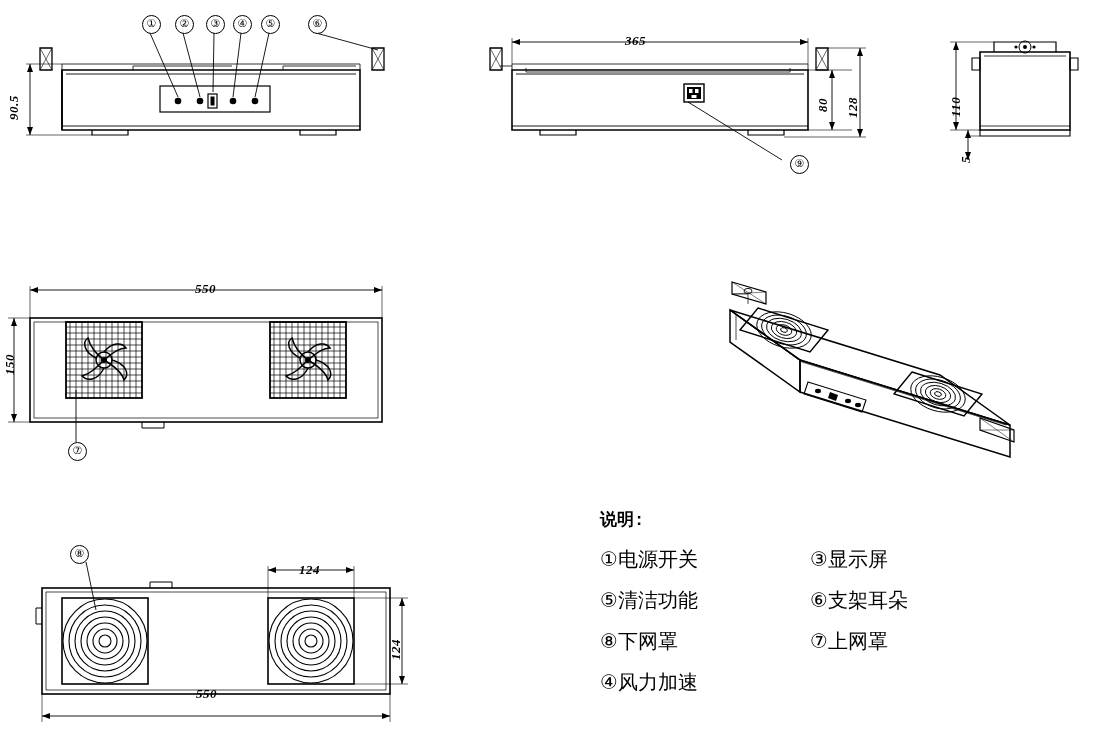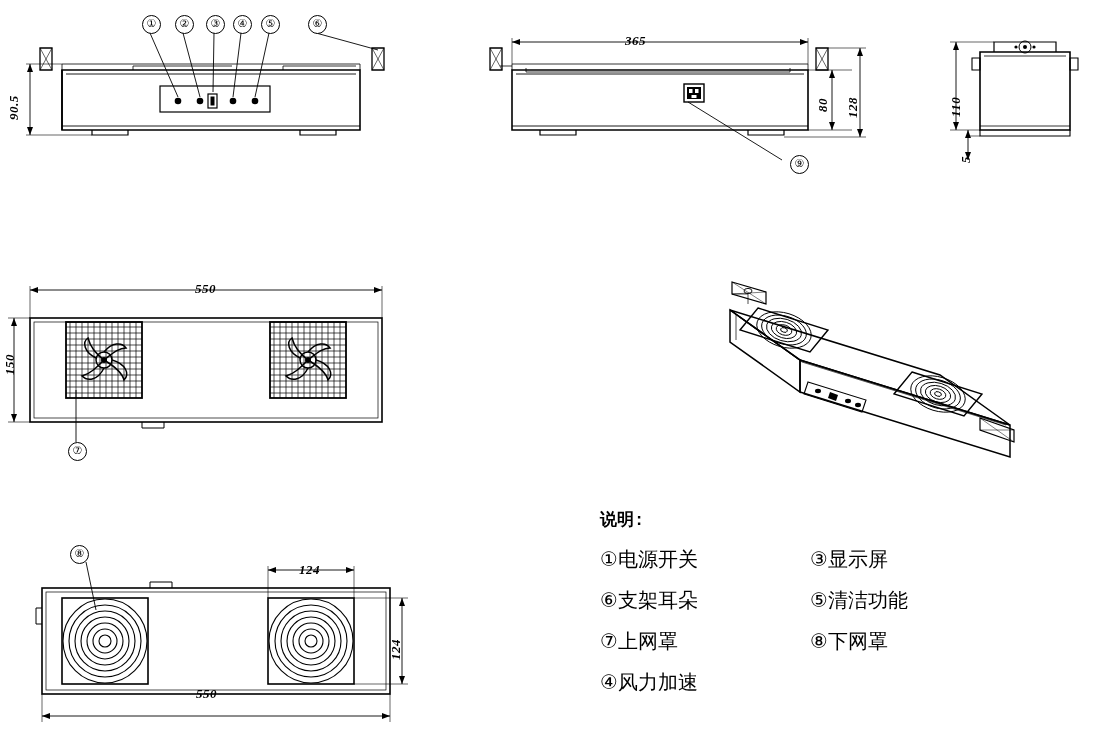--- a/index.html
+++ b/index.html
@@ -364,31 +364,31 @@
     <div class="legend-title">说明:</div>
     <div class="legend-grid">
 
       <div class="legend-item">
         <span class="lbl">①电源开关</span>
       </div>
       <div class="legend-item">
         <span class="lbl">③显示屏</span>
       </div>
       <div class="legend-item">
+        <span class="lbl">⑤清洁功能</span>
+      </div>
+      <div class="legend-item">
         <span class="lbl">⑥支架耳朵</span>
       </div>
       <div class="legend-item">
-        <span class="lbl">⑤清洁功能</span>
+        <span class="lbl">⑧下网罩</span>
       </div>
       <div class="legend-item">
         <span class="lbl">⑦上网罩</span>
       </div>
       <div class="legend-item">
-        <span class="lbl">⑧下网罩</span>
-      </div>
-      <div class="legend-item">
         <span class="lbl">④风力加速</span>
       </div>
 
     </div>
   </div>
 
 </div>
 
 </body></html>

